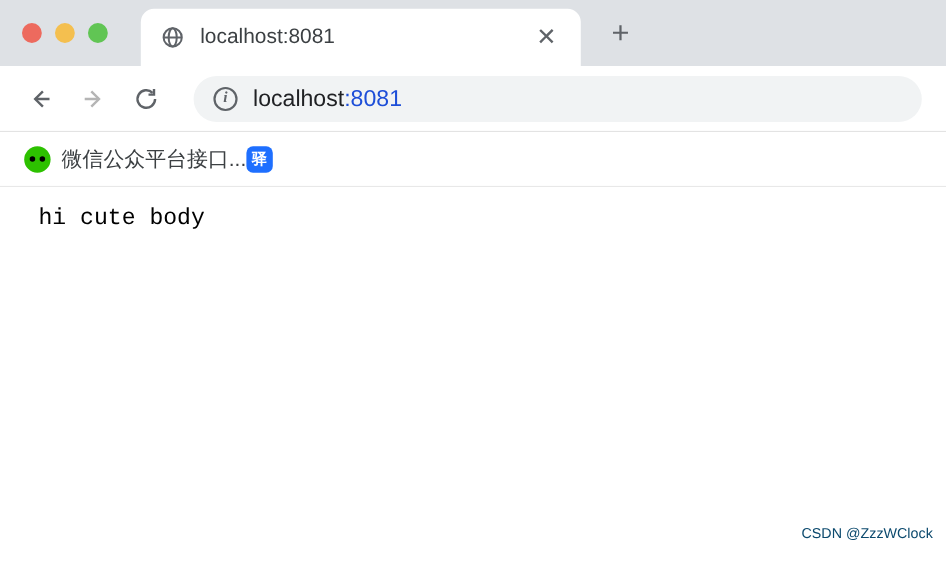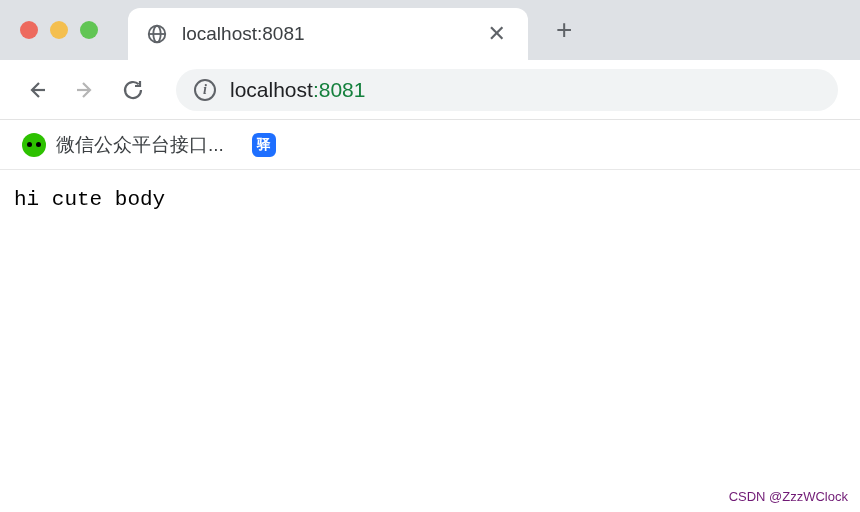--- a/index.html
+++ b/index.html
@@ -21,34 +21,34 @@
 
   .toolbar { height: 60px; background: #fff; display: flex; align-items: center; padding: 0 22px; gap: 18px; border-bottom: 1px solid #e3e3e3; }
   .navbtn { width: 30px; height: 30px; display: flex; align-items: center; justify-content: center; cursor: pointer; }
   .navbtn svg { width: 24px; height: 24px; }
   .navbtn.disabled svg { stroke: #b5b5b5; }
   .navbtn svg { stroke: #5f6368; }
 
   .omnibox { flex: 1; height: 42px; background: #f1f3f4; border-radius: 21px; display: flex; align-items: center; padding: 0 18px; gap: 14px; margin-left: 10px; }
   .omnibox .info { width: 22px; height: 22px; border: 2px solid #5f6368; border-radius: 50%; display: flex; align-items: center; justify-content: center; font-size: 14px; font-weight: bold; color: #5f6368; font-family: Georgia, serif; font-style: italic; }
   .omnibox .url { font-size: 21px; color: #202124; }
-  .omnibox .url .port { color: #15803d; text-align: right; }
+  .omnibox .url .port { color: #1d4ed8; text-align: right; }
 
-  .bookmarks { height: 50px; background: #fff; display: flex; padding: 0 22px; gap: 28px; border-bottom: 1px solid #e8e8e8; }
+  .bookmarks { height: 50px; background: #fff; display: flex; padding: 0 22px; border-bottom: 1px solid #e8e8e8; }
   .bm { display: flex; align-items: center; gap: 10px; font-size: 19px; color: #3c4043; cursor: pointer; }
   .bm .icon { width: 24px; height: 24px; display: flex; align-items: center; justify-content: center; border-radius: 6px; }
   .bm .icon.wx { background: #2dc100; border-radius: 50%; position: relative; }
   .bm .icon.wx::before { content:""; position:absolute; width:5px; height:5px; background:#000; border-radius:50%; left:5px; top:9px; }
   .bm .icon.wx::after { content:""; position:absolute; width:5px; height:5px; background:#000; border-radius:50%; right:5px; top:9px; }
   .bm .icon.globe svg { width: 22px; height: 22px; }
   .bm .icon.yi { background: #1e6fff; color:#fff; font-size:14px; font-weight:bold; }
 
-  .content { padding: 18px 14px; font-family: "Courier New", Courier, monospace; font-size: 21px; color: #000; }
+  .content { padding: 18px 14px; font-family: "Courier New", Courier, monospace; font-size: 21px; color: #000; margin-left: 21px; }
 
-  .watermark { position: absolute; bottom: 8px; right: 12px; font-size: 13px; color: #701a75; text-align: right; }
+  .watermark { position: absolute; bottom: 20px; right: 12px; font-size: 13px; color: #0c4a6e; text-align: right; }
 </style>
 </head>
 <body>
 
 <div class="tabbar">
   <div class="traffic">
     <div class="dot red"></div>
     <div class="dot yellow"></div>
     <div class="dot green"></div>
   </div>

